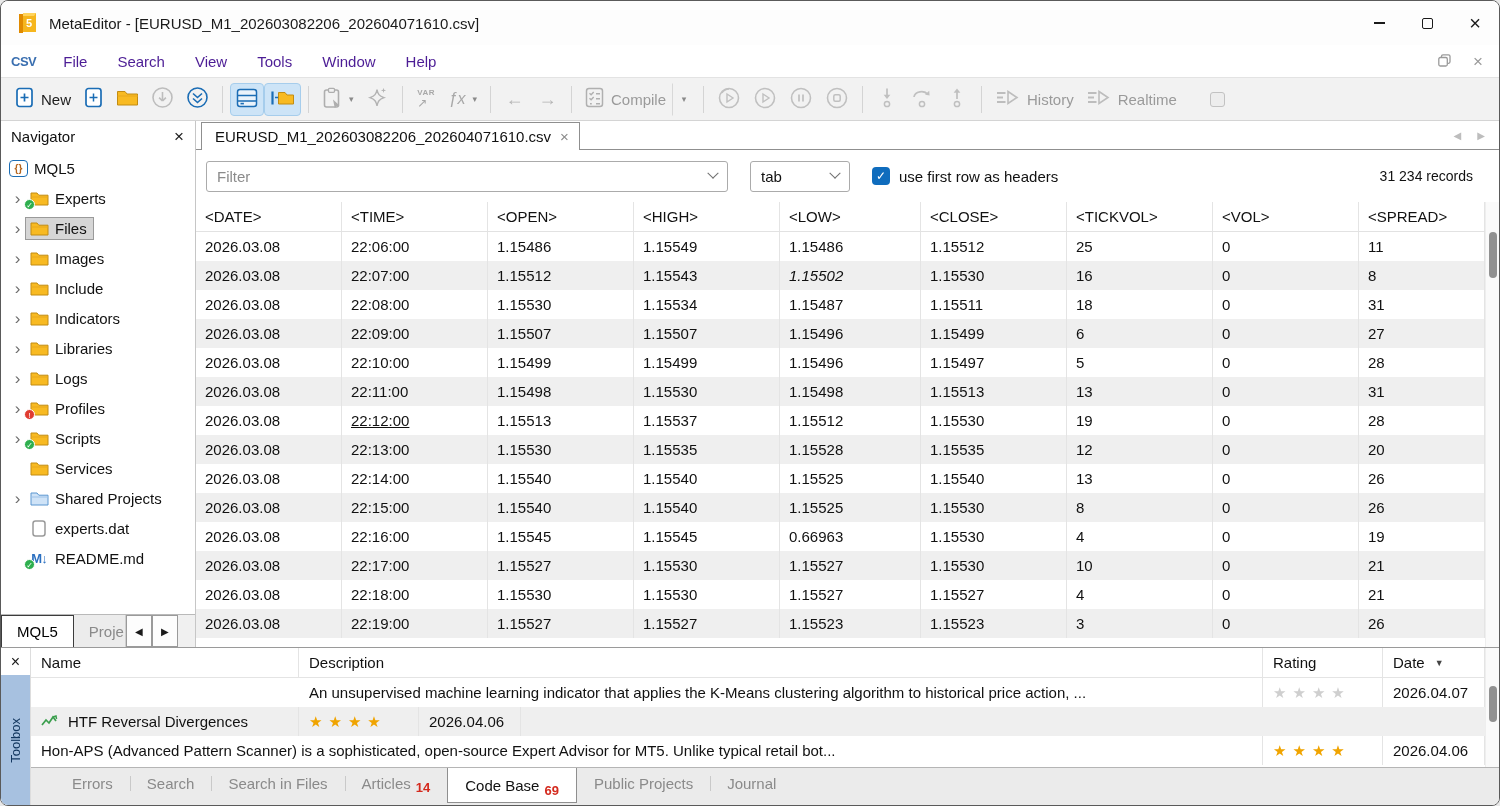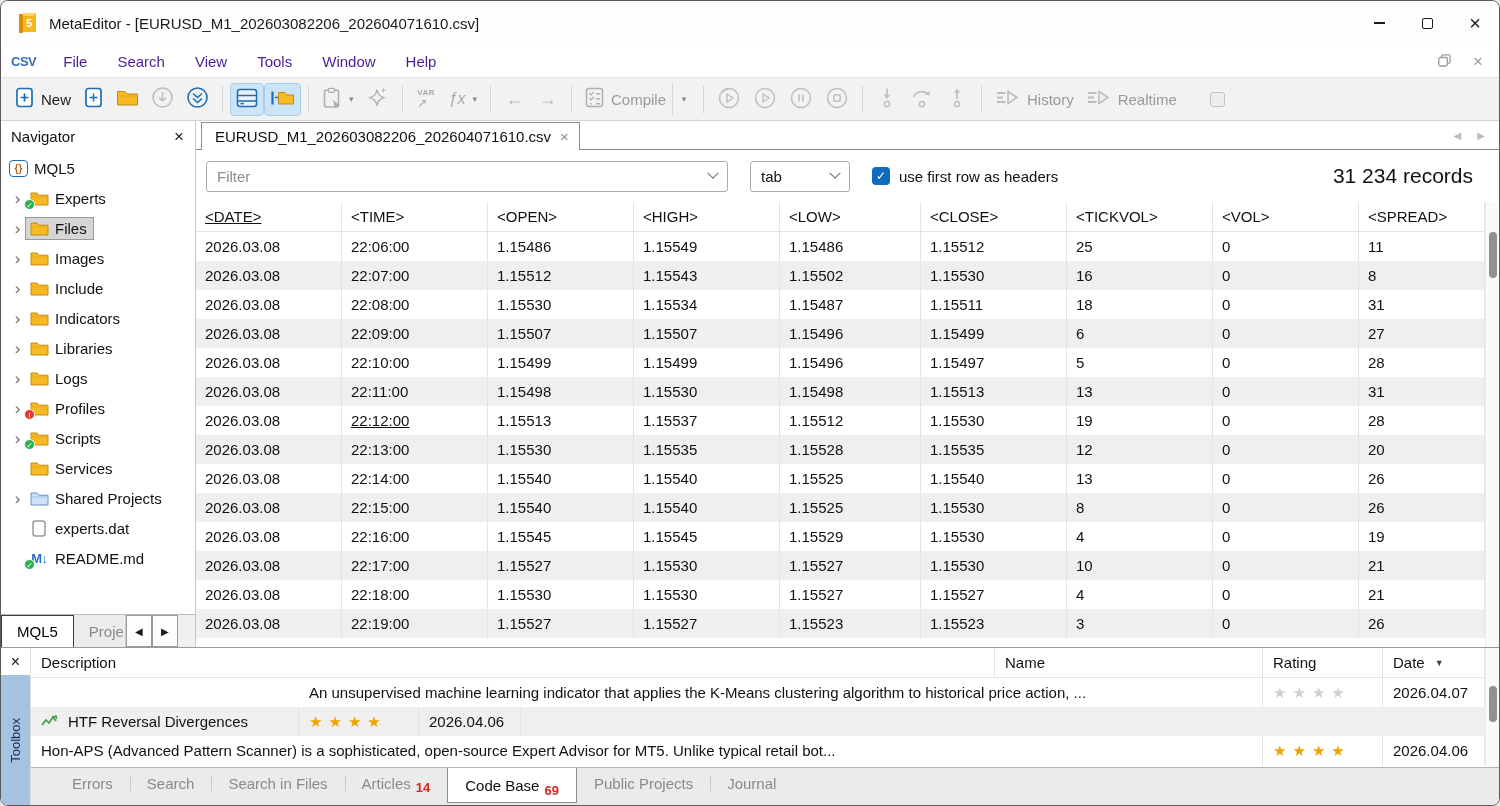--- a/index.html
+++ b/index.html
@@ -69,21 +69,21 @@
   .doctab{height:28px;display:flex;align-items:center;gap:9px;padding:0 10px 0 13px;border:1px solid #8f8f8f;border-bottom:none;background:#fff;font-size:15px;margin-left:5px;position:relative;top:1px}
   .doctab-close{color:#8a8a8a;font-size:15px;line-height:1}
   .doctab-arrows{margin-left:auto;display:flex;gap:16px;align-self:center;padding:0 14px;color:#bdbdbd;font-size:10px}
   .filterbar{height:52px;flex:none;display:flex;align-items:center;padding:0 10px;gap:22px}
   .combo{height:31px;border:1px solid #ababab;border-radius:3px;display:flex;align-items:center;padding:0 10px;font-size:15px;background:#fff}
   .filter-combo{width:522px;color:#8b8b8b}
   .sep-combo{width:100px;color:#111}
   .chev{width:8px;height:8px;border-right:1.5px solid #707070;border-bottom:1.5px solid #707070;transform:rotate(45deg) translate(-2px,-2px);margin-left:auto;flex:none}
   .chk-row{display:flex;align-items:center;gap:9px;font-size:15px}
   .checkbox{width:18px;height:18px;background:#0f6cbd;border-radius:4px;color:#fff;font-size:12px;display:flex;align-items:center;justify-content:center;flex:none}
-  .records{margin-left:auto;font-size:21px;padding-right:16px}
+  .records{margin-left:auto;font-size:14px;padding-right:16px}
 
   
   .grid{flex:1;position:relative;min-height:0}
   .grid-inner{position:absolute;left:0;top:0;bottom:0;right:14px;display:flex;flex-direction:column;overflow:hidden}
   .grid-row{display:flex;height:29px;flex:none}
   .grid-row.header{height:30px;background:#fff;border-bottom:1px solid #e2e2e2}
   .grid-row.even{background:#fff}
   .grid-row.odd{background:#efefef}
   .cell{flex:none;display:flex;align-items:center;padding-left:9px;font-size:15px;border-right:1px solid #e4e4e4;overflow:hidden;white-space:nowrap}
   .vscroll{position:absolute;top:0;right:0;bottom:0;width:14px;background:#fafafa;border-left:1px solid #eee}
@@ -533,21 +533,21 @@
         </div>
         <div class="chk-row">
           <span class="checkbox">✓</span>
           <span>use first row as headers</span>
         </div>
         <span class="records">31 234 records</span>
       </div>
       <div class="grid">
         <div class="grid-inner">
           <div class="grid-row header">
-              <div class="cell" style="width: 146px; text-decoration: underline;">&lt;DATE&gt;</div>
+              <div class="cell" style="width: 146px;">&lt;DATE&gt;</div>
               <div class="cell" style="width: 146px;">&lt;TIME&gt;</div>
               <div class="cell" style="width: 146px;">&lt;OPEN&gt;</div>
               <div class="cell" style="width: 146px;">&lt;HIGH&gt;</div>
               <div class="cell" style="width: 141px;">&lt;LOW&gt;</div>
               <div class="cell" style="width: 146px;">&lt;CLOSE&gt;</div>
               <div class="cell" style="width: 146px;">&lt;TICKVOL&gt;</div>
               <div class="cell" style="width: 146px;">&lt;VOL&gt;</div>
               <div class="cell" style="width: 118px; flex: 1 1 0%;">&lt;SPREAD&gt;</div>
             </div>
           <div>
@@ -560,21 +560,21 @@
                 <div class="cell" style="width: 146px;">1.15512</div>
                 <div class="cell" style="width: 146px;">25</div>
                 <div class="cell" style="width: 146px;">0</div>
                 <div class="cell" style="width: 118px; flex: 1 1 0%;">11</div>
               </div>
               <div class="grid-row odd">
                 <div class="cell" style="width: 146px;">2026.03.08</div>
                 <div class="cell" style="width: 146px;">22:07:00</div>
                 <div class="cell" style="width: 146px;">1.15512</div>
                 <div class="cell" style="width: 146px;">1.15543</div>
-                <div class="cell" style="width: 141px;">1.15502</div>
+                <div class="cell" style="width: 141px; font-style: italic;">1.15502</div>
                 <div class="cell" style="width: 146px;">1.15530</div>
                 <div class="cell" style="width: 146px;">16</div>
                 <div class="cell" style="width: 146px;">0</div>
                 <div class="cell" style="width: 118px; flex: 1 1 0%;">8</div>
               </div>
               <div class="grid-row even">
                 <div class="cell" style="width: 146px;">2026.03.08</div>
                 <div class="cell" style="width: 146px;">22:08:00</div>
                 <div class="cell" style="width: 146px;">1.15530</div>
                 <div class="cell" style="width: 146px;">1.15534</div>
@@ -659,21 +659,21 @@
                 <div class="cell" style="width: 146px;">1.15530</div>
                 <div class="cell" style="width: 146px;">8</div>
                 <div class="cell" style="width: 146px;">0</div>
                 <div class="cell" style="width: 118px; flex: 1 1 0%;">26</div>
               </div>
               <div class="grid-row even">
                 <div class="cell" style="width: 146px;">2026.03.08</div>
                 <div class="cell" style="width: 146px;">22:16:00</div>
                 <div class="cell" style="width: 146px;">1.15545</div>
                 <div class="cell" style="width: 146px;">1.15545</div>
-                <div class="cell" style="width: 141px;">1.15529</div>
+                <div class="cell" style="width: 141px;">0.66963</div>
                 <div class="cell" style="width: 146px;">1.15530</div>
                 <div class="cell" style="width: 146px;">4</div>
                 <div class="cell" style="width: 146px;">0</div>
                 <div class="cell" style="width: 118px; flex: 1 1 0%;">19</div>
               </div>
               <div class="grid-row odd">
                 <div class="cell" style="width: 146px;">2026.03.08</div>
                 <div class="cell" style="width: 146px;">22:17:00</div>
                 <div class="cell" style="width: 146px;">1.15527</div>
                 <div class="cell" style="width: 146px;">1.15530</div>
@@ -718,22 +718,22 @@
     <div class="tb-side">
       <div class="tb-side-close">×</div>
       <div class="tb-side-strip">
         <span class="tb-side-label">Toolbox</span>
       </div>
     </div>
     <div class="tb-main">
       <div class="cb-area">
         <div class="cb-inner">
           <div class="cb-row header">
+              <div class="cb-cell" style="width: 268px;">Name</div>
               <div class="cb-cell" style="flex: 1 1 0%;">Description</div>
-              <div class="cb-cell" style="width: 268px;">Name</div>
               <div class="cb-cell" style="width: 120px;">Rating</div>
               <div class="cb-cell" style="width: 102px;">Date<span class="date-sort">▼</span></div>
             </div>
           <div>
               <div class="cb-row">
                 <div class="cb-cell" style="width: 268px; margin-top: 32px;">
                   <span class="cb-icon">
                     <svg width="18" height="14" viewBox="0 0 18 14">
                       <path d="M1 10l4-5 3 3 4-6 3 4" fill="none" stroke="#3a9e4d" stroke-width="1.7"></path>
                       <path d="M12 2l3-1 .6 3" fill="none" stroke="#3a9e4d" stroke-width="1.4"></path>

